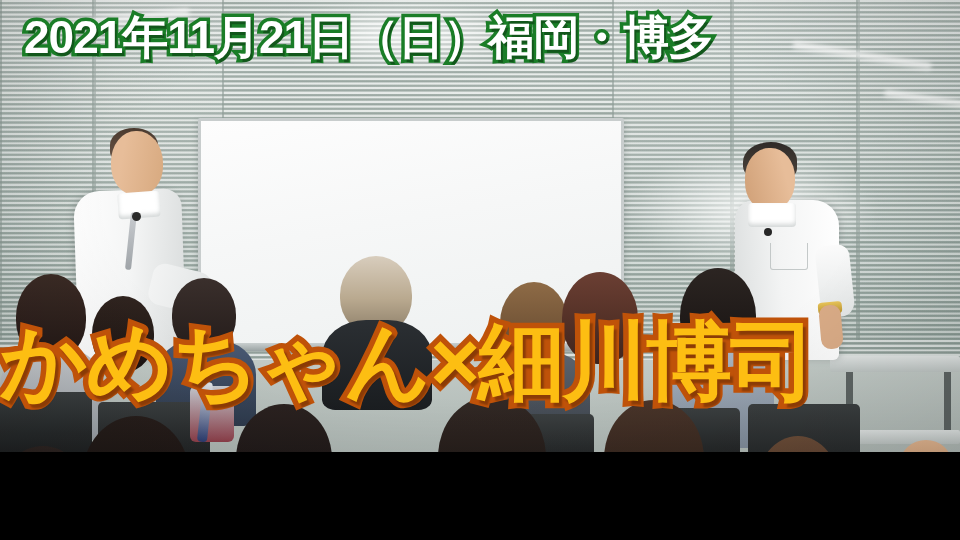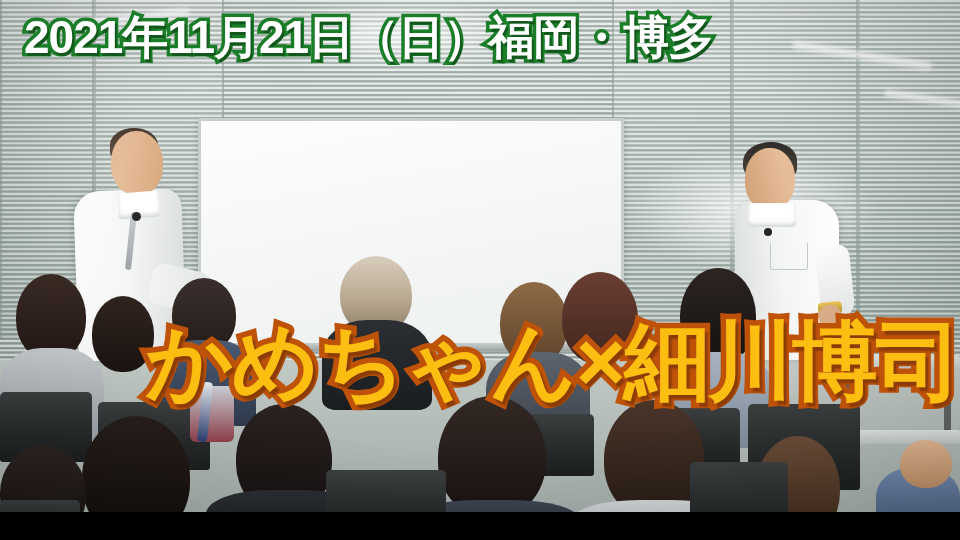--- a/index.html
+++ b/index.html
@@ -3,21 +3,21 @@
 <meta charset="utf-8">
 <style>
   html, body {
     margin: 0;
     padding: 0;
     background: #000;
   }
   #stage {
     position: relative;
     width: 960px;
-    height: 512px;
+    height: 452px;
     overflow: hidden;
     font-family: "Liberation Sans", "DejaVu Sans", sans-serif;
     background: #b9c2be;
   }
 
   
   .photo {
     position: absolute;
     inset: 0;
     overflow: hidden;
@@ -246,21 +246,21 @@
     paint-order: stroke fill;
     text-shadow:
       2px 3px 0 rgba(0,0,0,.30);
   }
 
   .main-title {
     position: absolute;
     left: 0;
     right: 0;
     top: 318px;
-    text-align: right;
+    text-align: left;
     line-height: 1.02;
   }
   .main-title .tl {
     display: block;
     font-size: 86px;
     font-weight: 700;
     letter-spacing: -2px;
     color: #fdbe12;
     white-space: nowrap;
     -webkit-text-stroke: 11px #bf5209;

